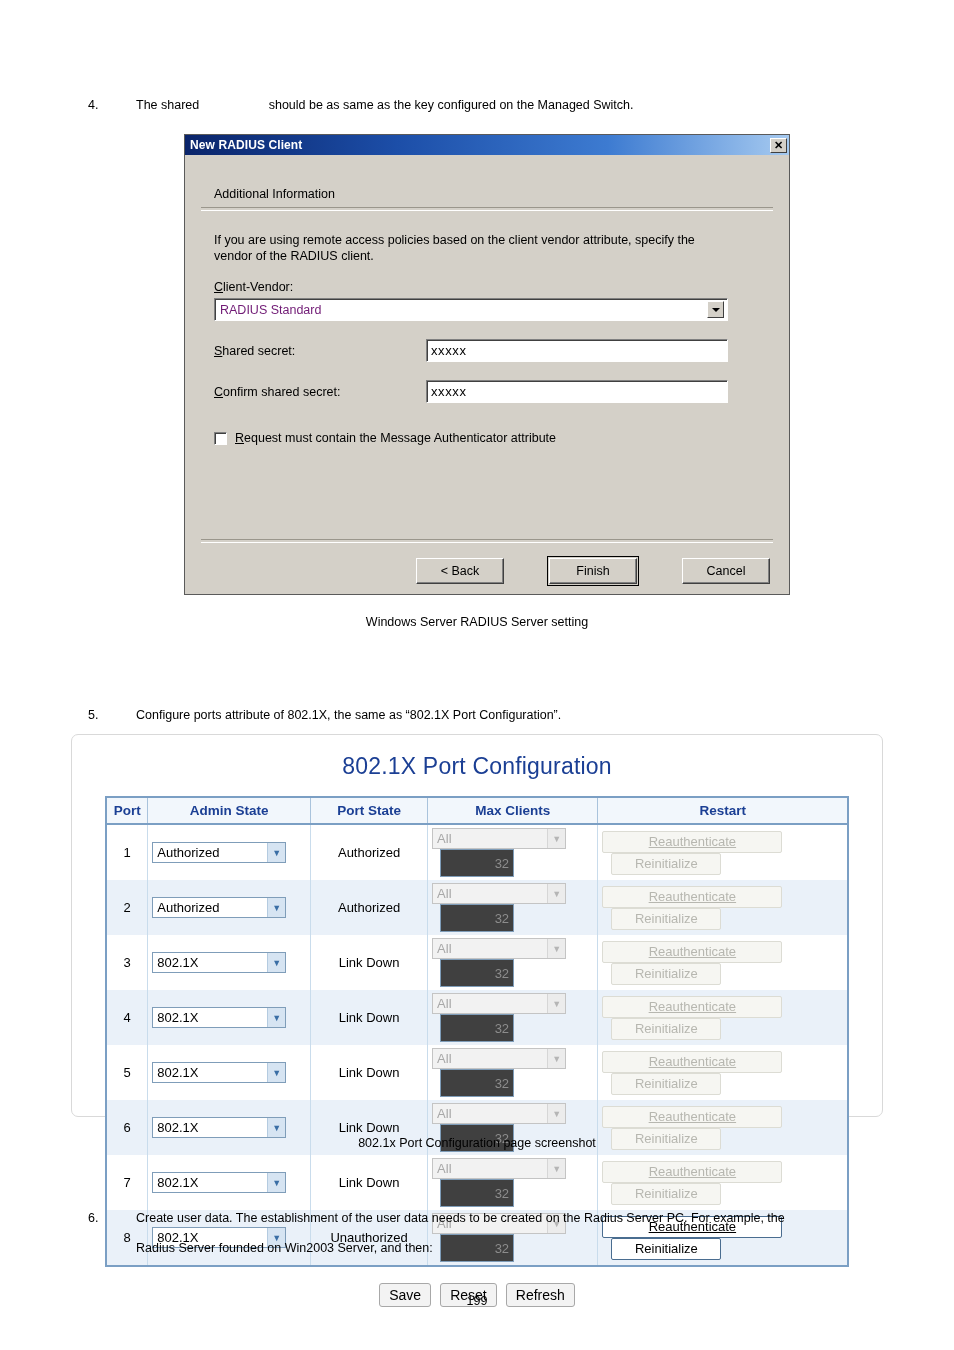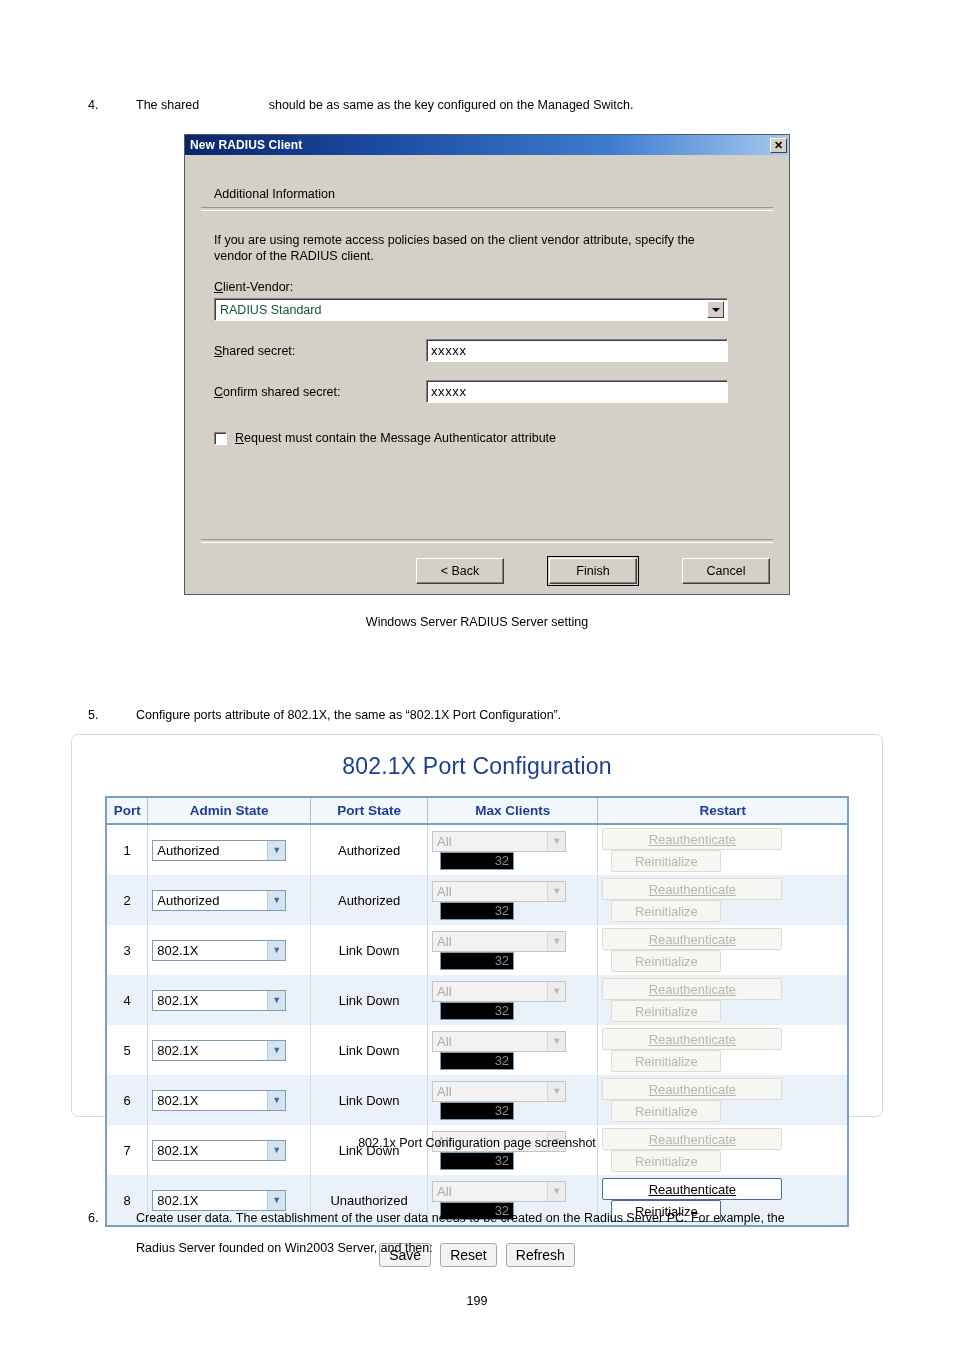--- a/index.html
+++ b/index.html
@@ -144,21 +144,21 @@
     box-sizing: border-box;
     display: flex;
     align-items: center;
     box-shadow: inset 1px 1px 0 #404040;
     cursor: pointer;
   }
   .combo-text {
     font-size: 12.5px;
     padding-left: 5px;
     flex: 1;
-    color: #14532d;
+    color: #701a75;
   }
   .combo-btn {
     width: 17px;
     height: 17px;
     margin-right: 3px;
     background: #d4d0c8;
     border-top: 1px solid #ffffff;
     border-left: 1px solid #ffffff;
     border-right: 1px solid #404040;
     border-bottom: 1px solid #404040;
@@ -350,22 +350,22 @@
     background: #ececec;
     border-left: 1px solid #d6d6d6;
     color: #b5b5b5;
   }
 
   .num-input {
     display: inline-flex;
     align-items: center;
     justify-content: flex-end;
     width: 74px;
-    height: 18px;
-    background: #000000;
+    height: 28px;
+    background: #404040;
     border: 1px solid #7f9db9;
     box-sizing: border-box;
     font-size: 13px;
     color: #8c8c8c;
     padding-right: 4px;
     margin-left: 8px;
     cursor: text;
   }
 
   .mini-btn {

